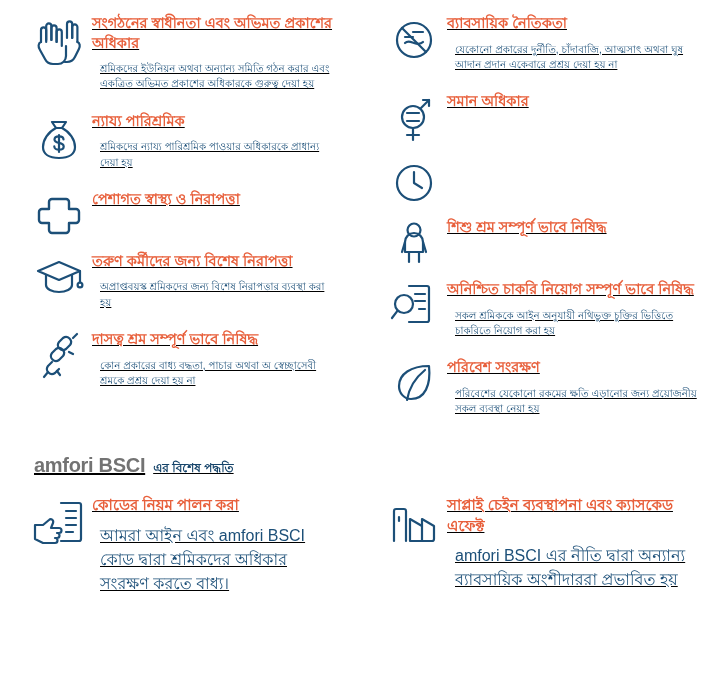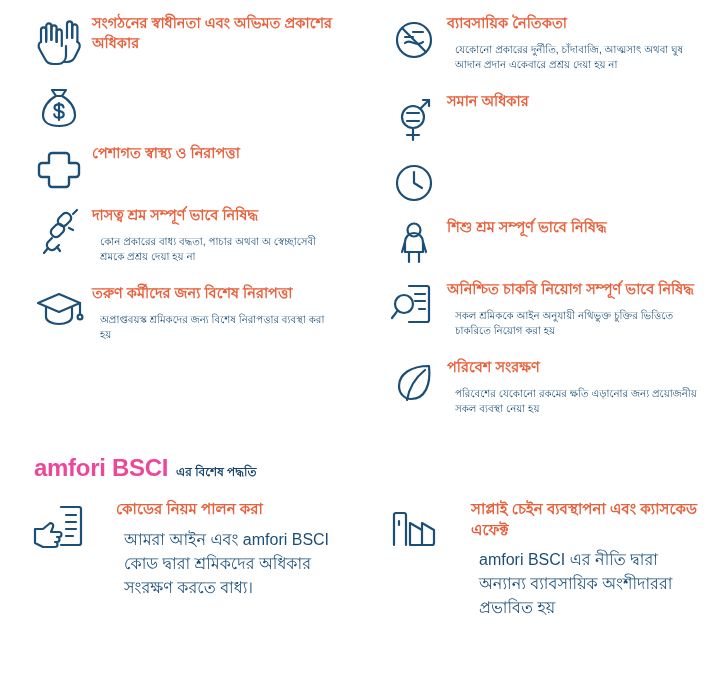--- a/index.html
+++ b/index.html
@@ -7,20 +7,21 @@
     margin: 0; padding: 0;
     width: 724px; height: 675px;
     background: #ffffff;
     font-family: "Liberation Sans", sans-serif;
   }
   .page {
     position: relative;
     width: 724px; height: 675px;
     background: #ffffff;
     overflow: hidden;
+    text-decoration: underline;
   }
   .grid {
     display: grid;
     grid-template-columns: 355px 369px;
     padding: 8px 0 0 0;
   }
   .col { display: flex; flex-direction: column; }
   .item {
     display: flex;
     align-items: flex-start;
@@ -51,36 +52,36 @@
     margin: 8px;
     font-family: "Liberation Sans", sans-serif;
   }
   
   .section-head {
     display: flex;
     align-items: baseline;
     padding: 24px 0 6px 34px;
   }
   .brand {
-    color: #ec4899;
-    font-size: 24px;
+    color: #737373;
+    font-size: 20px;
     font-weight: 700;
     letter-spacing: -0.3px;
   }
   .section-sub {
     color: #17456b;
     font-size: 12px;
     font-weight: 700;
     margin-left: 8px;
   }
   .bottom-grid {
     display: grid;
     grid-template-columns: 355px 369px;
   }
-  .bottom-item { padding-top: 10px; gap: 24px; }
+  .bottom-item { padding-top: 10px; }
   .bottom-item .title { font-size: 15px; }
   .bottom-item .desc { font-size: 16px; }
 </style>
 </head>
 <body>
 
 <div class="page">
 
   <div class="grid">
 
@@ -96,83 +97,88 @@
               <path d="M25.6 26 V16 a2.6 2.6 0 0 1 5.2 0 V30"></path>
               <path d="M10 26 c-3 1 -3 5 -1 8 l5 9 a9 9 0 0 0 8 5 h5 a8 8 0 0 0 8-8 V30"></path>
               <path d="M36 22 V8 a2.6 2.6 0 0 1 5.2 0 V22"></path>
               <path d="M41.2 22 V11 a2.6 2.6 0 0 1 5.2 0 V26"></path>
               <path d="M46.4 26 c2.5 1 3 4 1.5 7 l-4 8 a9 9 0 0 1-8 5 h-2"></path>
             </g>
           </svg>
         </div>
         <div class="txt">
           <p class="title">সংগঠনের স্বাধীনতা এবং অভিমত প্রকাশের অধিকার</p>
+          <p class="desc">শ্রমিকদের ইউনিয়ন অথবা অন্যান্য সমিতি গঠন করার এবং একত্রিত অভিমত প্রকাশের অধিকারকে গুরুত্ব দেয়া হয়</p>
         </div>
       </div>
 
       <div class="item">
         <div class="icon-box">
           <svg width="50" height="50" viewBox="0 0 50 50">
             <g fill="none" stroke="#1c4f78" stroke-width="2.2" stroke-linecap="round" stroke-linejoin="round">
               <path d="M18 8 h14 l-4 6 h-6 z"></path>
               <path d="M22 14 c-8 4 -13 12 -13 19 0 7 6 11 16 11 s16-4 16-11 c0-7-5-15-13-19"></path>
               <path d="M25 21 v17"></path>
               <path d="M29.5 25.5 c0-2-2-3.2-4.5-3.2 s-4.5 1.2-4.5 3.2 1.8 2.8 4.5 3.4 4.7 1.4 4.7 3.5-2.2 3.3-4.7 3.3-4.7-1.3-4.7-3.3"></path>
             </g>
           </svg>
         </div>
+        <div class="txt">
+          <p class="title">ন্যায্য পারিশ্রমিক</p>
+          <p class="desc">শ্রমিকদের ন্যায্য পারিশ্রমিক পাওয়ার অধিকারকে প্রাধান্য দেয়া হয়</p>
+        </div>
       </div>
 
       <div class="item">
         <div class="icon-box">
           <svg width="50" height="48" viewBox="0 0 50 48">
             <g fill="none" stroke="#1c4f78" stroke-width="2.4" stroke-linecap="round" stroke-linejoin="round">
               <path d="M18 7 h14 a3 3 0 0 1 3 3 v7 h7 a3 3 0 0 1 3 3 v8 a3 3 0 0 1-3 3 h-7 v7 a3 3 0 0 1-3 3 h-14 a3 3 0 0 1-3-3 v-7 h-7 a3 3 0 0 1-3-3 v-8 a3 3 0 0 1 3-3 h7 v-7 a3 3 0 0 1 3-3 z"></path>
             </g>
           </svg>
         </div>
         <div class="txt">
           <p class="title">পেশাগত স্বাস্থ্য ও নিরাপত্তা</p>
+        </div>
+      </div>
+
+      <div class="item">
+        <div class="icon-box">
+          <svg width="54" height="44" viewBox="0 0 54 44">
+            <g fill="none" stroke="#1c4f78" stroke-width="2.2" stroke-linecap="round" stroke-linejoin="round">
+              <path d="M27 8 L6 17 l21 9 21-9 z"></path>
+              <path d="M14 21 v10 c0 4 6 7 13 7 s13-3 13-7 V21"></path>
+              <path d="M48 17 v11"></path>
+              <circle cx="48" cy="31" r="2.4"></circle>
+            </g>
+          </svg>
+        </div>
+        <div class="txt">
+          <p class="title">তরুণ কর্মীদের জন্য বিশেষ নিরাপত্তা</p>
+          <p class="desc">অপ্রাপ্তবয়স্ক শ্রমিকদের জন্য বিশেষ নিরাপত্তার ব্যবস্থা করা হয়</p>
         </div>
       </div>
 
       <div class="item">
         <div class="icon-box">
           <svg width="44" height="54" viewBox="0 0 44 54">
             <g fill="none" stroke="#1c4f78" stroke-width="2.2" stroke-linecap="round" stroke-linejoin="round">
               <path d="M26 6 a5 5 0 0 1 7 7 l-4 4 a5 5 0 0 1-7-7 z"></path>
               <path d="M19 17 a5 5 0 0 1 7 7 l-4 4 a5 5 0 0 1-7-7 z"></path>
               <path d="M15 30 l-4 4 a5 5 0 0 0 7 7 l4-4"></path>
               <path d="M11 40 l-4 5"></path>
               <path d="M36 6 l4-4"></path>
               <path d="M32 20 l4 2"></path>
               <path d="M20 39 l3 4"></path>
             </g>
           </svg>
         </div>
         <div class="txt">
           <p class="title">দাসত্ব শ্রম সম্পূর্ণ ভাবে নিষিদ্ধ</p>
           <p class="desc">কোন প্রকারের বাধ্য বদ্ধতা, পাচার অথবা অ স্বেচ্ছাসেবী শ্রমকে প্রশ্রয় দেয়া হয় না</p>
-        </div>
-      </div>
-
-      <div class="item">
-        <div class="icon-box">
-          <svg width="54" height="44" viewBox="0 0 54 44">
-            <g fill="none" stroke="#1c4f78" stroke-width="2.2" stroke-linecap="round" stroke-linejoin="round">
-              <path d="M27 8 L6 17 l21 9 21-9 z"></path>
-              <path d="M14 21 v10 c0 4 6 7 13 7 s13-3 13-7 V21"></path>
-              <path d="M48 17 v11"></path>
-              <circle cx="48" cy="31" r="2.4"></circle>
-            </g>
-          </svg>
-        </div>
-        <div class="txt">
-          <p class="title">তরুণ কর্মীদের জন্য বিশেষ নিরাপত্তা</p>
-          <p class="desc">অপ্রাপ্তবয়স্ক শ্রমিকদের জন্য বিশেষ নিরাপত্তার ব্যবস্থা করা হয়</p>
         </div>
       </div>
 
     </div>
 
     <div class="col">
 
       <div class="item">
         <div class="icon-box">
           <svg width="50" height="48" viewBox="0 0 50 48">

